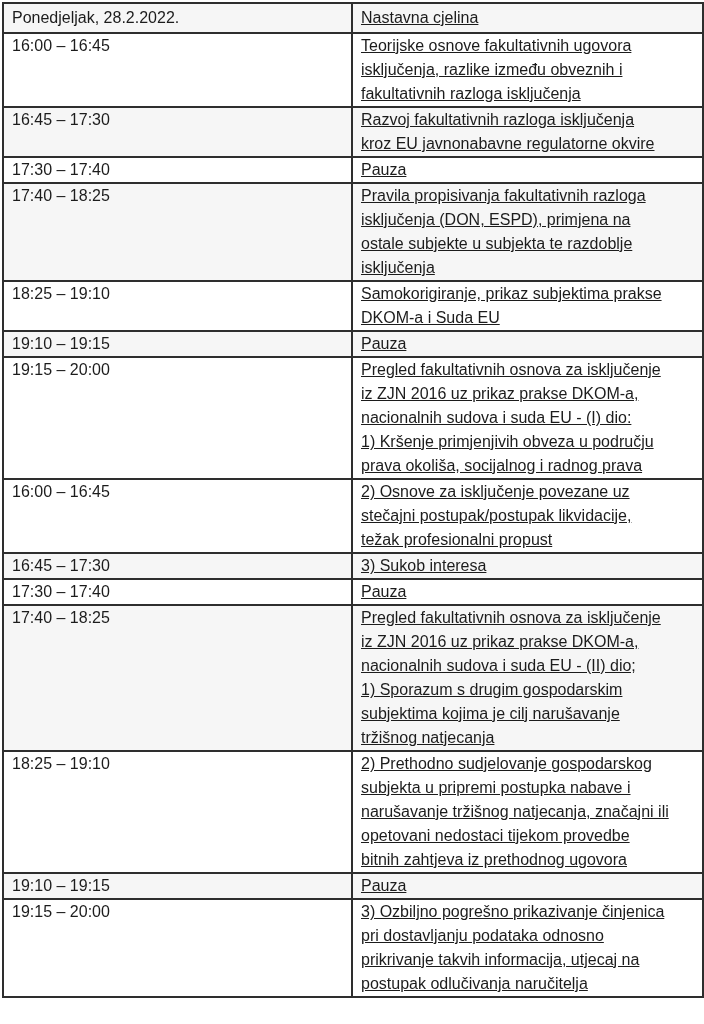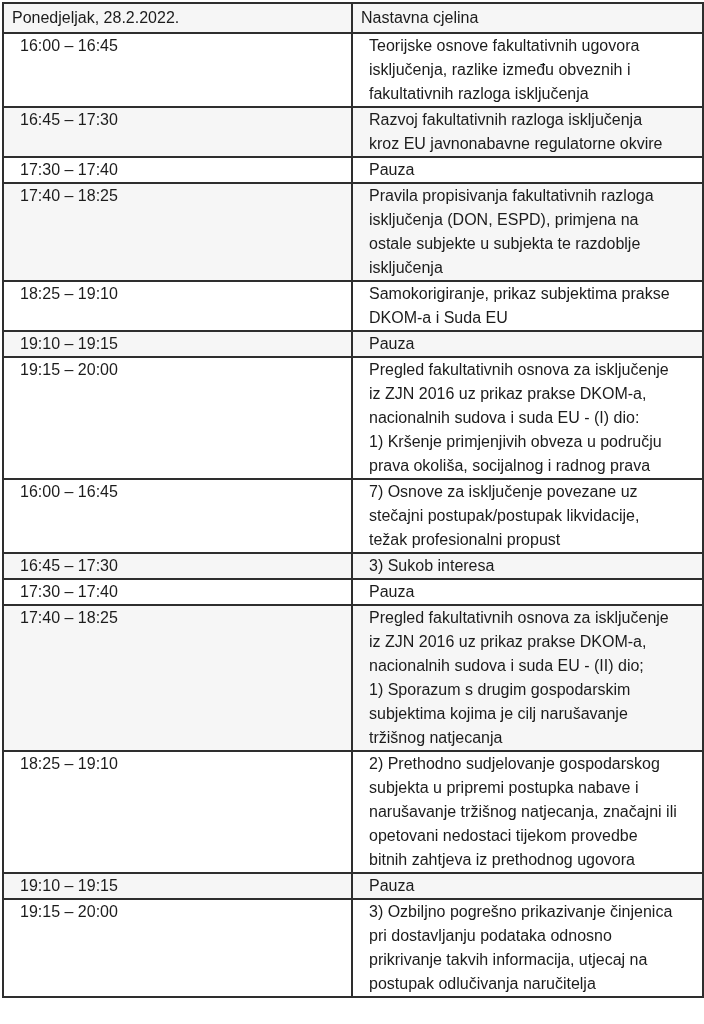--- a/index.html
+++ b/index.html
@@ -21,32 +21,33 @@
   table.schedule {
     border-collapse: collapse;
     width: 700px;
     table-layout: fixed;
   }
   table.schedule td {
     border: 2px solid #2e2e2e;
     vertical-align: top;
     font-size: 16px;
     line-height: 24px;
-    padding: 0 16px;
+    padding: 0 8px;
     overflow: hidden;
     box-sizing: border-box;
   }
   table.schedule td.hdr {
     padding: 2px 8px;
   }
   tr.stripe td {
     background: #f6f6f6;
   }
   td.topic {
     white-space: pre-line;
+    text-decoration: underline;
   }
   td.time {
     white-space: nowrap;
   }
 </style>
 </head>
 <body>
 
 <div class="page">
   <table class="schedule">
@@ -93,21 +94,21 @@
         <tr>
           <td class="time">19:15 – 20:00</td>
           <td class="topic">Pregled fakultativnih osnova za isključenje
 iz ZJN 2016 uz prikaz prakse DKOM-a,
 nacionalnih sudova i suda EU  - (I) dio:
 1) Kršenje primjenjivih obveza u području
 prava okoliša, socijalnog i radnog prava</td>
         </tr>
         <tr>
           <td class="time">16:00 – 16:45</td>
-          <td class="topic">7) Osnove za isključenje povezane uz
+          <td class="topic">2) Osnove za isključenje povezane uz
 stečajni postupak/postupak likvidacije,
 težak profesionalni propust</td>
         </tr>
         <tr class="stripe">
           <td class="time">16:45 – 17:30</td>
           <td class="topic">3) Sukob interesa</td>
         </tr>
         <tr>
           <td class="time">17:30 – 17:40</td>
           <td class="topic">Pauza</td>

